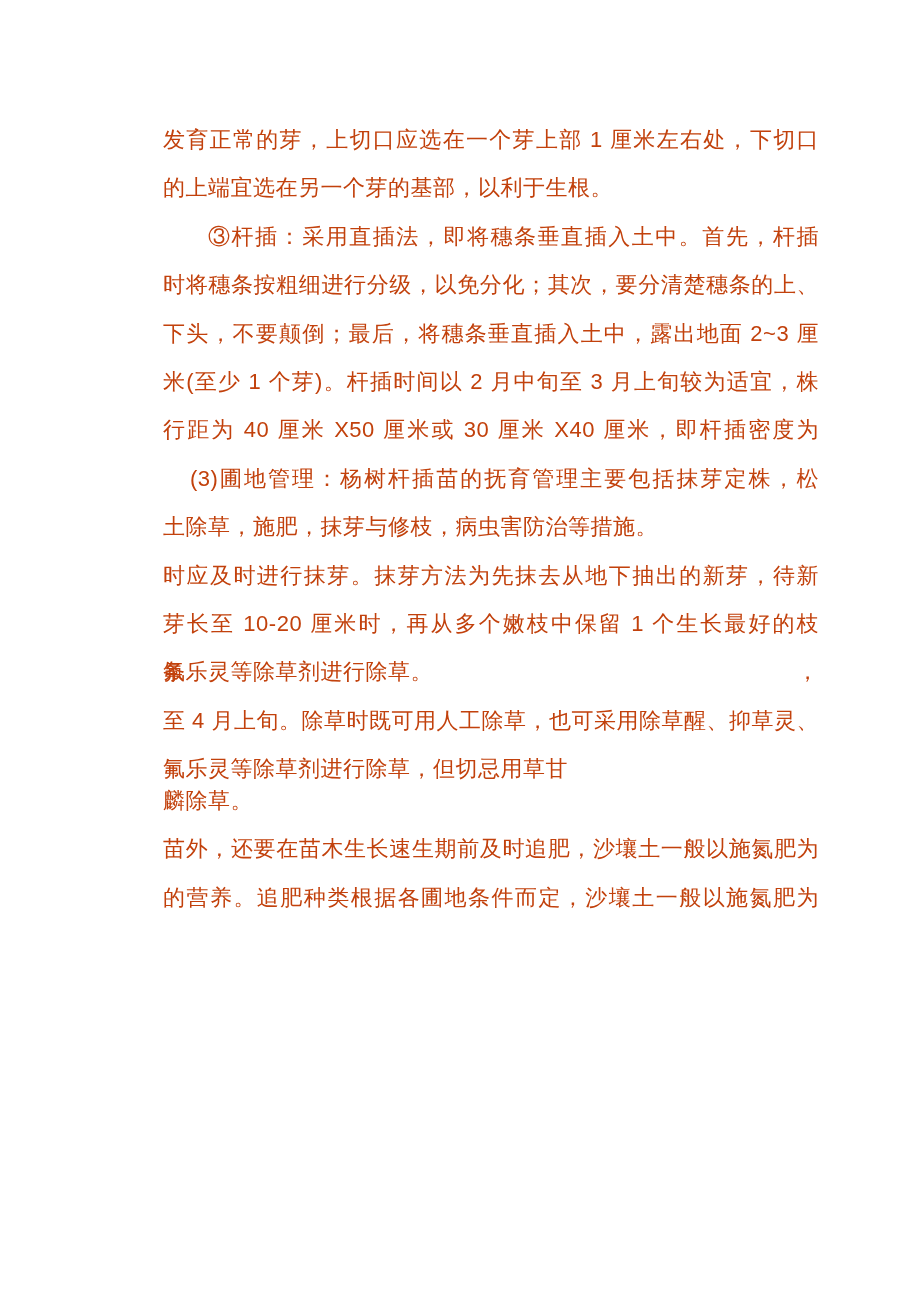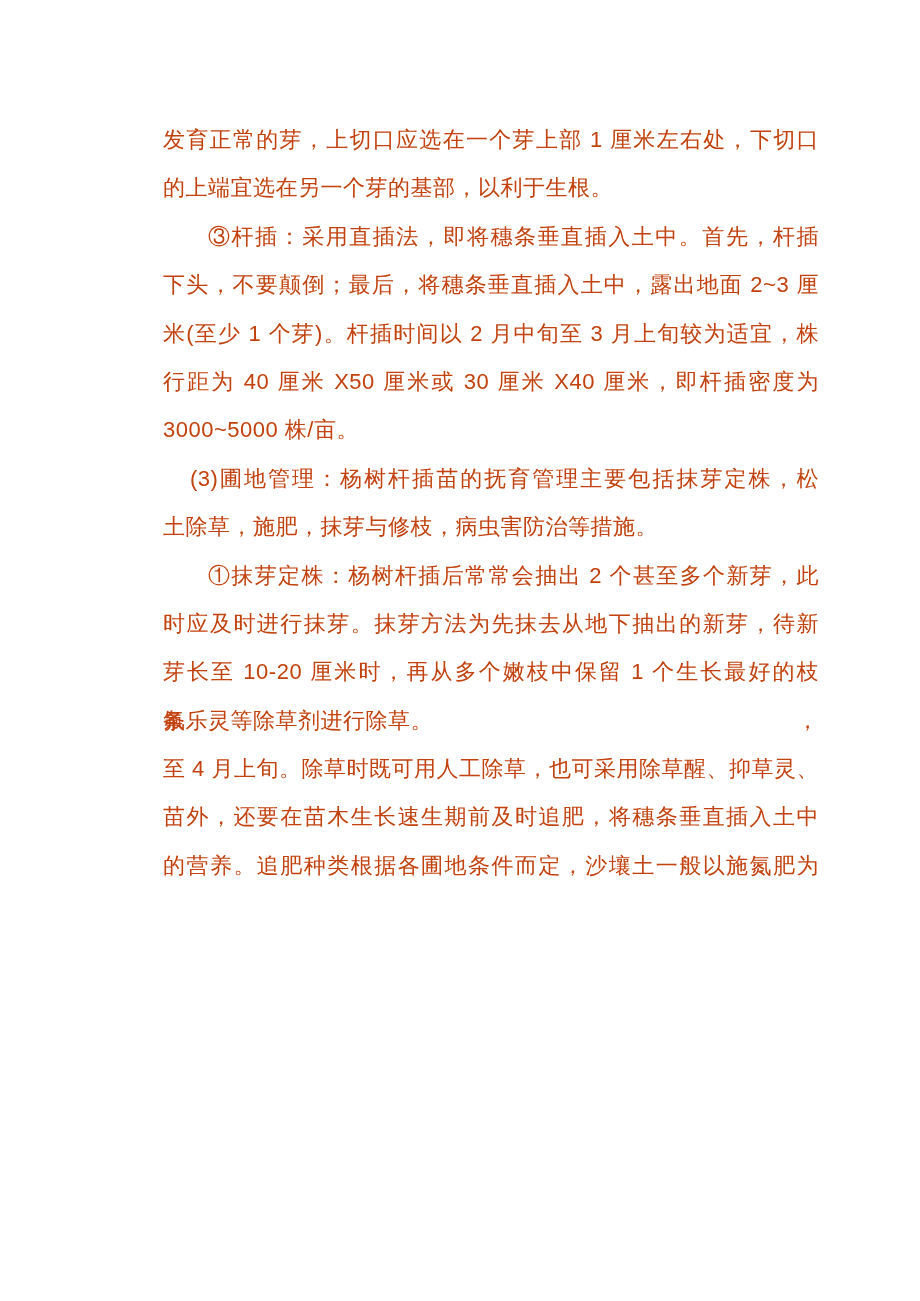--- a/index.html
+++ b/index.html
@@ -48,27 +48,28 @@
   .tight { margin-top: -16.4px; }
 </style>
 </head>
 <body>
 
 <div class="page">
   <div class="text-column">
     <div class="line jf">发育正常的芽，上切口应选在一个芽上部 1 厘米左右处，下切口</div>
     <div class="line lt">的上端宜选在另一个芽的基部，以利于生根。</div>
     <div class="line jf ind">③杆插：采用直插法，即将穗条垂直插入土中。首先，杆插</div>
+    <div class="line jf">时将穗条按粗细进行分级，以免分化；其次，要分清楚穗条的上、</div>
     <div class="line jf">下头，不要颠倒；最后，将穗条垂直插入土中，露出地面 2~3 厘</div>
     <div class="line jf">米(至少 1 个芽)。杆插时间以 2 月中旬至 3 月上旬较为适宜，株</div>
     <div class="line jf">行距为 40 厘米 X50 厘米或 30 厘米 X40 厘米，即杆插密度为</div>
-    <div class="line lt">3000~5000 株/亩。</div>
     <div class="line jf ind-sm">(3)圃地管理：杨树杆插苗的抚育管理主要包括抹芽定株，松</div>
     <div class="line lt">土除草，施肥，抹芽与修枝，病虫害防治等措施。</div>
-    <div class="line jf ind">①抹芽定株：杨树杆插后常常会抽出 2 个甚至多个新芽，此</div>
     <div class="line jf">时应及时进行抹芽。抹芽方法为先抹去从地下抽出的新芽，待新</div>
     <div class="line jf">芽长至 10-20 厘米时，再从多个嫩枝中保留 1 个生长最好的枝条，</div>
     <div class="line lt">氟乐灵等除草剂进行除草。</div>
     <div class="line jf">至 4 月上旬。除草时既可用人工除草，也可采用除草醒、抑草灵、</div>
-    <div class="line jf">苗外，还要在苗木生长速生期前及时追肥，将穗条垂直插入土中</div>
+    <div class="line lt">氟乐灵等除草剂进行除草，但切忌用草甘</div>
+    <div class="line lt tight">麟除草。</div>
+    <div class="line jf">苗外，还要在苗木生长速生期前及时追肥，沙壤土一般以施氮肥为</div>
     <div class="line jf">的营养。追肥种类根据各圃地条件而定，沙壤土一般以施氮肥为</div>
   </div>
 </div>
 
 </body></html>

